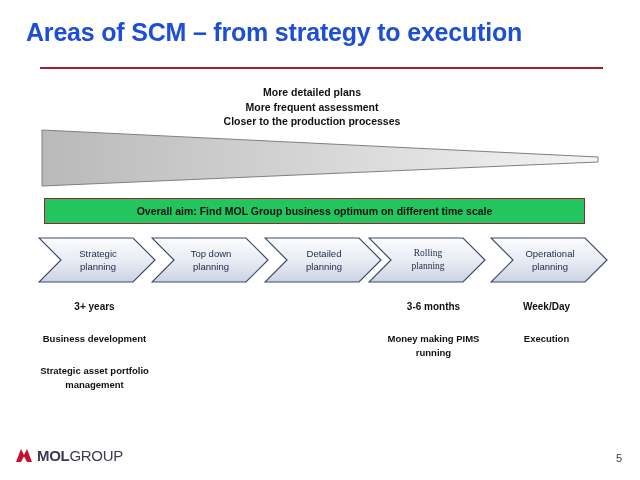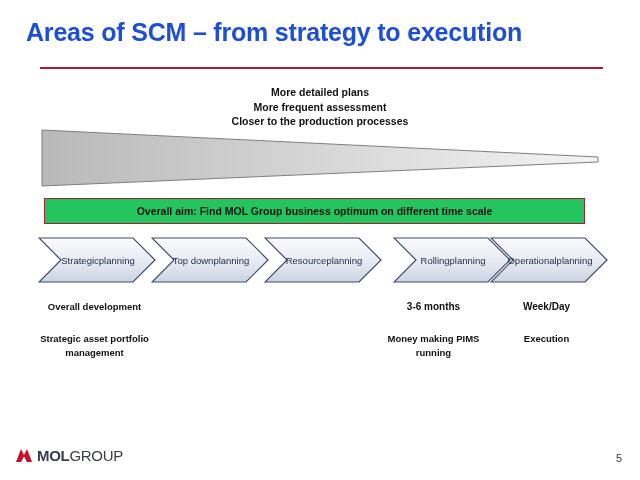--- a/index.html
+++ b/index.html
@@ -34,21 +34,21 @@
     position: absolute;
     left: 40px;
     top: 67px;
     width: 563px;
     height: 2px;
     background: #9d2235;
   }
   
   .callout {
     position: absolute;
-    left: 160px;
+    left: 152px;
     top: 85px;
     width: 320px;
     text-align: center;
     font-size: 10.5px;
     font-weight: bold;
     color: #111111;
     line-height: 14.5px;
   }
   
   .wedge {
@@ -95,20 +95,21 @@
     left: 0;
     top: 0;
   }
   .chevron-label {
     position: absolute;
     left: 12px;
     top: 0;
     width: 96px;
     height: 46px;
     display: flex;
+    flex-direction: column;
     align-items: center;
     justify-content: center;
     font-size: 9.5px;
     color: #1b2a4a;
     line-height: 13px;
     text-align: center;
   }
   
   .columns {
     position: absolute;
@@ -226,26 +227,26 @@
         <span>Top down</span>
         <span>planning</span>
       </div>
     </div>
 
     <div class="chevron" style="left:226px;">
       <svg width="118" height="46" viewBox="0 0 118 46">
         <polygon points="1,1 95,1 117,23 95,45 1,45 23,23" fill="url(#chevGrad)" stroke="#3c4a6b" stroke-width="1.2"></polygon>
       </svg>
       <div class="chevron-label">
-        <span>Resource</span>
-        <span>planning</span>
-      </div>
-    </div>
-
-    <div class="chevron" style="left:355px;">
+        <span>Detailed</span>
+        <span>planning</span>
+      </div>
+    </div>
+
+    <div class="chevron" style="left:330px;font-family:Liberation Serif, serif;">
       <svg width="118" height="46" viewBox="0 0 118 46">
         <polygon points="1,1 95,1 117,23 95,45 1,45 23,23" fill="url(#chevGrad)" stroke="#3c4a6b" stroke-width="1.2"></polygon>
       </svg>
       <div class="chevron-label">
         <span>Rolling</span>
         <span>planning</span>
       </div>
     </div>
 
     <div class="chevron" style="left:452px;">
@@ -254,21 +255,22 @@
       </svg>
       <div class="chevron-label">
         <span>Operational</span>
         <span>planning</span>
       </div>
     </div>
   </div>
 
   <div class="columns">
     <div class="col" style="left:0px;">
-      <div class="desc">Overall development</div>
+      <div class="period">3+ years</div>
+      <div class="desc">Business development</div>
       <div class="desc">Strategic asset portfolio management</div>
     </div>
     <div class="col" style="left:339px;">
       <div class="period">3-6 months</div>
       <div class="desc">Money making PIMS running</div>
     </div>
     <div class="col" style="left:452px;">
       <div class="period">Week/Day</div>
       <div class="desc">Execution</div>
     </div>

